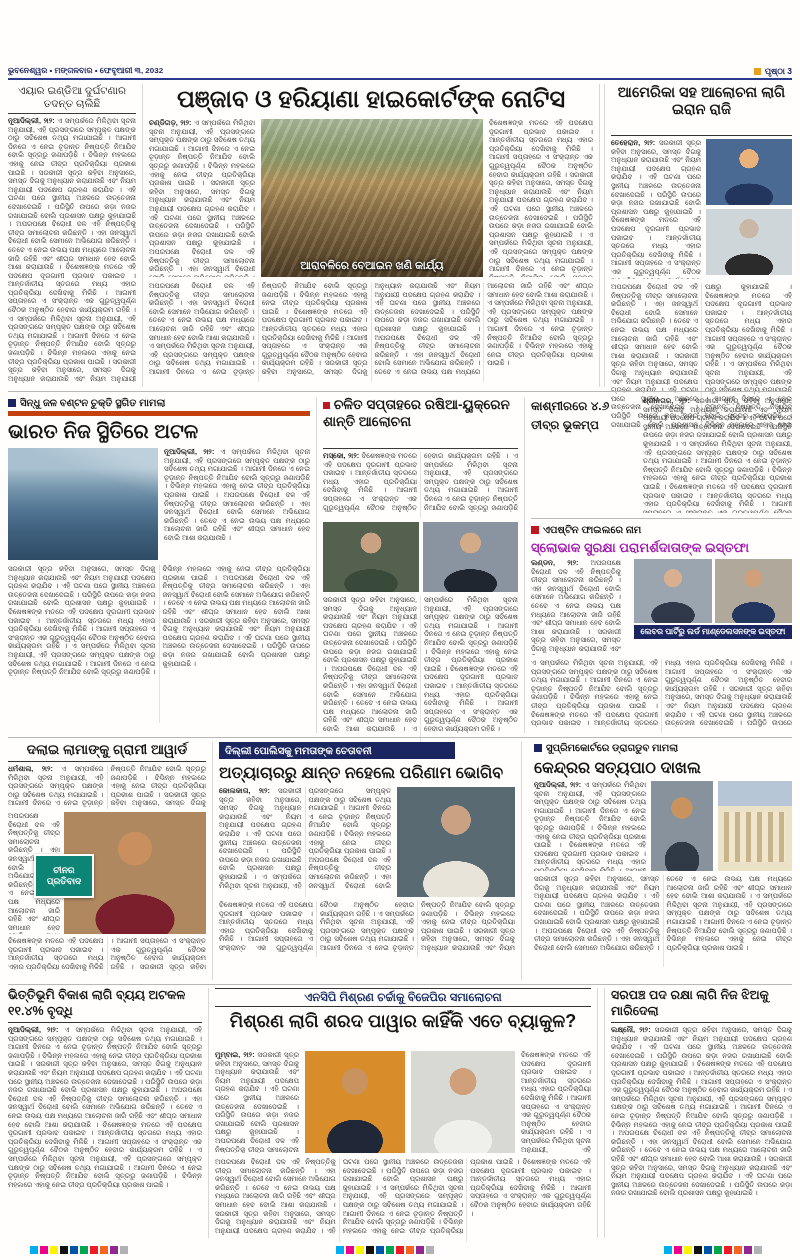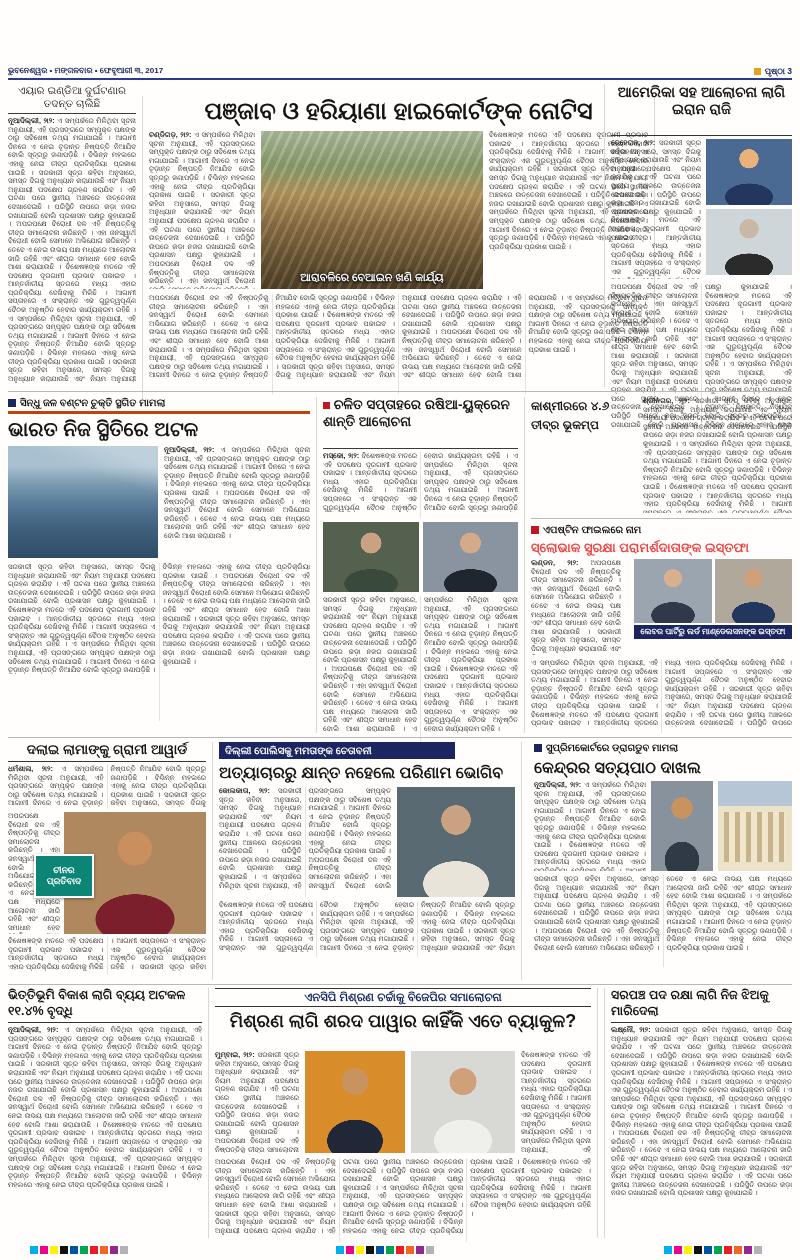--- a/index.html
+++ b/index.html
@@ -25,21 +25,21 @@
   .gold-sq{width:7px;height:7px;background:#e8a020;display:inline-block;}
 
   
   .bt{font-size:7px;line-height:8.6px;text-align:justify;color:#1d1d1d;overflow:hidden;word-break:break-word;}
   .bt b{font-size:7.2px;}
   .cols2{columns:2;column-gap:7px;column-rule:1px solid #e2e2e2;}
   .cols3{columns:3;column-gap:7px;column-rule:1px solid #e2e2e2;}
   .cols4{columns:4;column-gap:7px;column-rule:1px solid #e2e2e2;}
   .rule{border-bottom:1.5px solid #3a3a3a;margin:3px 0;}
   .kicker{display:flex;align-items:center;gap:4px;font-size:10px;font-weight:bold;color:#101010;
-     border-bottom:3px solid #c2410c;padding-bottom:2px;margin-bottom:3px;}
+     border-bottom:5px solid #c2410c;padding-bottom:2px;margin-bottom:3px;}
   .sq{width:8px;height:8px;display:inline-block;flex:none;}
   .sq-blue{background:#1b2660;} .sq-red{background:#c01820;}
   .hline{position:absolute;left:8px;width:784px;border-top:1px solid #b8b8b8;}
   .vl{border-left:1px solid #d8d8d8;}
 
   
   .img{position:relative;overflow:hidden;flex:none;}
   .photo{position:relative;overflow:hidden;flex:none;background:var(--bg,#97a2ad);}
   .photo::before{content:"";position:absolute;inset:0;background:
      radial-gradient(circle at 50% 30%,var(--skin,#c9a183) 0 15%,rgba(0,0,0,0) 15.5%),
@@ -56,39 +56,39 @@
   .photo-cap{position:absolute;left:0;right:0;bottom:5px;color:#fff;font-weight:bold;font-size:11px;
      text-align:center;text-shadow:0 1px 2px #000,0 0 4px #000;}
   .capbar{background:#1b2660;color:#fff;font-size:8px;font-weight:bold;text-align:center;
      line-height:10px;padding:2px 2px;}
 
   
   .abs{position:absolute;box-sizing:border-box;}
   .head-sm{font-weight:normal;font-size:10.5px;line-height:13px;text-align:center;}
 
   #a1{left:8px;top:84px;width:128px;height:303px;}
-  #a2{left:142px;top:96px;width:513px;height:303px;padding:0 6px;border-left:1px solid #d8d8d8;border-right:1px solid #d8d8d8;}
+  #a2{left:142px;top:84px;width:458px;height:303px;padding:0 6px;border-left:1px solid #d8d8d8;border-right:1px solid #d8d8d8;}
   .lead-head{font-size:24px;font-weight:bold;text-align:center;line-height:29px;height:31px;overflow:hidden;margin-bottom:4px;}
   .a2-mid{display:flex;gap:6px;height:158px;}
   .a2-bot{margin-top:5px;height:100px;}
   #a3{left:604px;top:84px;width:188px;height:303px;padding-left:6px;}
   .a3-head{font-size:14.5px;line-height:17px;font-weight:bold;text-align:center;border-bottom:1.5px solid #333;padding-bottom:17px;margin-bottom:3px;}
   .a3-mid{display:flex;gap:5px;height:140px;margin-bottom:4px;}
   .a3-pics{width:86px;display:flex;flex-direction:column;gap:4px;flex:none;}
 
   #b1{left:8px;top:397px;width:302px;height:336px;}
   .b1-head{font-size:20px;font-weight:bold;margin:4px 0 5px 0;}
   .b1-mid{display:flex;gap:6px;height:112px;margin-bottom:5px;}
   #b2{left:316px;top:397px;width:202px;height:336px;padding-left:6px;border-left:1px solid #d8d8d8;}
   .b2-head{font-size:13.5px;line-height:16.5px;font-weight:bold;margin-bottom:18px;}
   .b2-pics{display:flex;gap:4px;height:70px;margin:4px 0;}
   #b3{left:524px;top:397px;width:268px;height:336px;padding-left:6px;border-left:1px solid #d8d8d8;}
   .quake{display:flex;gap:6px;height:116px;border-bottom:1px solid #bbb;padding-bottom:5px;margin-bottom:5px;}
   .quake-head{width:106px;flex:none;font-size:12px;line-height:19px;font-weight:bold;}
-  .slovak-head{font-size:13px;line-height:16px;font-weight:bold;color:#ef4444;margin:2px 0 3px 0;}
+  .slovak-head{font-size:13px;line-height:16px;font-weight:bold;color:#a21caf;margin:2px 0 3px 0;}
   .slovak-mid{display:flex;gap:5px;height:96px;margin-bottom:4px;}
   .slovak-pics{width:158px;flex:none;margin-left:8px;}
   .slovak-pics .row{display:flex;gap:3px;height:64px;margin-bottom:2px;}
 
   #c1{left:8px;top:742px;width:198px;height:238px;}
   .c1-head{font-size:13.5px;font-weight:bold;text-align:center;border-bottom:1.5px solid #333;padding-bottom:3px;margin-bottom:3px;}
   .c1-mid{position:relative;display:flex;gap:4px;height:122px;margin:3px 0;}
   .badge{position:absolute;left:26px;top:42px;width:56px;height:40px;background:#0c8577;color:#fff;
      font-weight:bold;font-size:9px;line-height:11px;display:flex;align-items:center;justify-content:center;
      text-align:center;border:2px solid #fff;box-shadow:0 1px 3px rgba(0,0,0,.4);z-index:2;}
@@ -118,21 +118,21 @@
   .rc4{background:#0054a6}.rc5{background:#00a651}.rc6{background:#ed1c24}.rc7{background:#f26522}
   .rc8{background:#92278f}.rc9{background:#b0b2b5}
 </style>
 </head>
 <body>
 
 <div id="page">
 
 
   <div class="dateline-row">
-    <div class="dateline">ଭୁବନେଶ୍ୱର  •  ମଙ୍ଗଳବାର  •  ଫେବୃଆରୀ ୩, 2017</div>
+    <div class="dateline">ଭୁବନେଶ୍ୱର  •  ମଙ୍ଗଳବାର  •  ଫେବୃଆରୀ ୩, 2032</div>
     <div class="page-label">
       <span class="gold-sq"></span>
       <span>ପୃଷ୍ଠା 3</span>
     </div>
   </div>
 
   <div class="abs" id="a1">
     <div class="head-sm">ଏୟାର ଇଣ୍ଡିଆ ଦୁର୍ଘଟଣାର ତଦନ୍ତ ଚାଲିଛି</div>
     <div class="rule"></div>
     <div class="bt" style="height:266px;">

